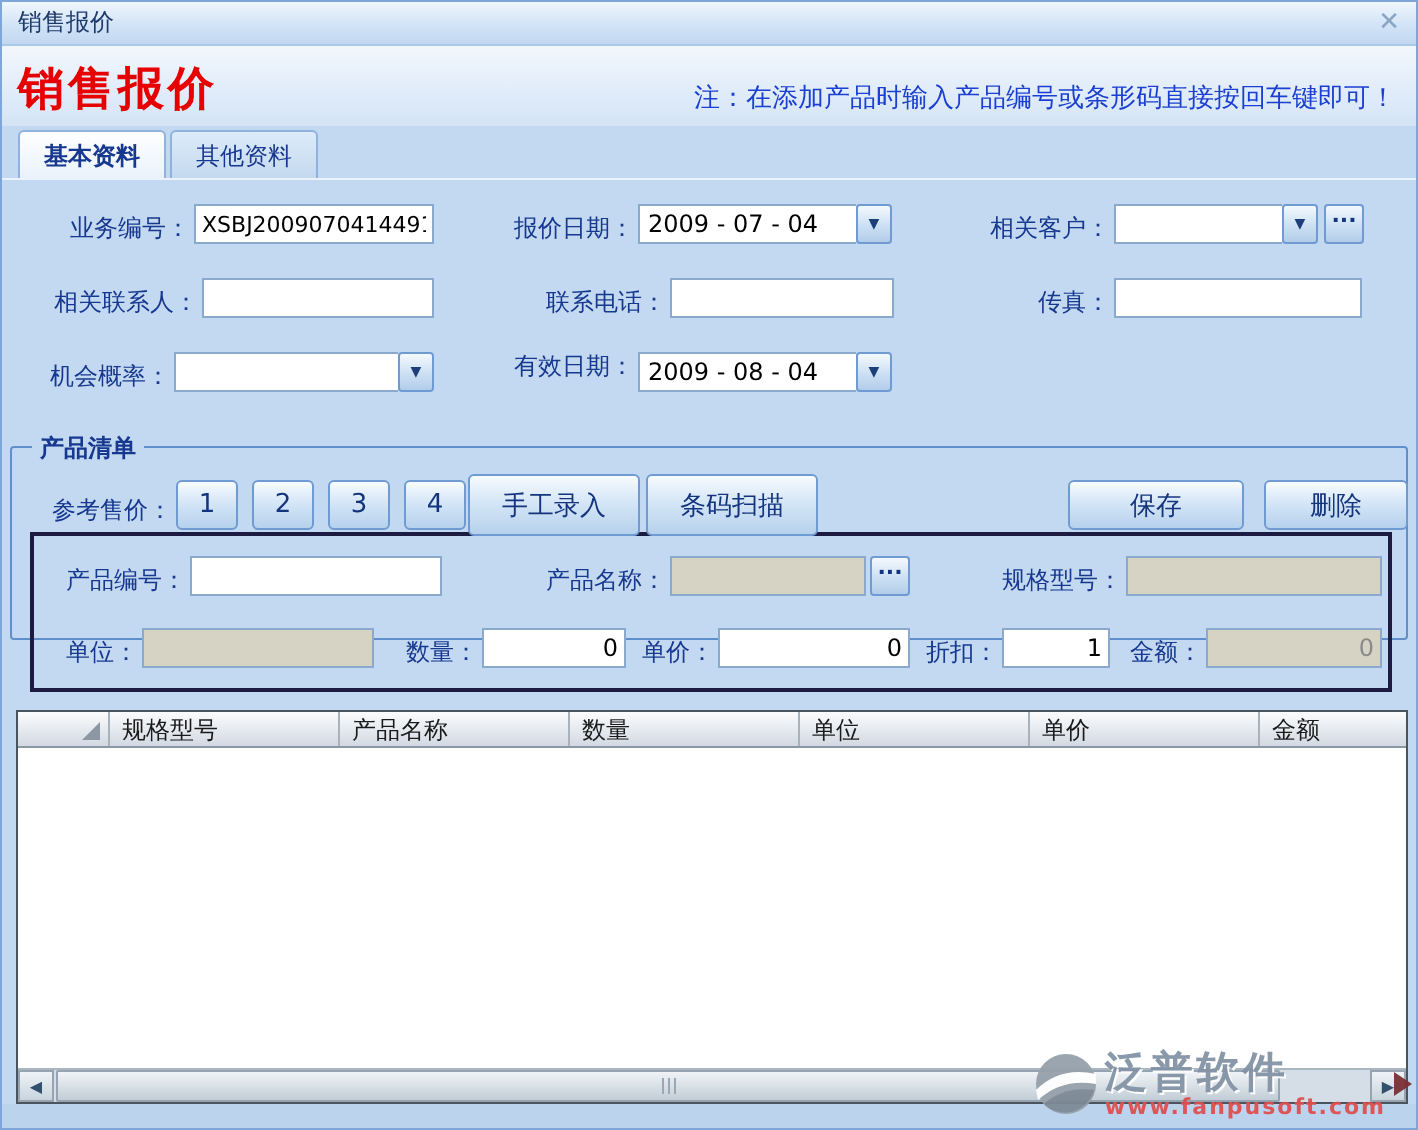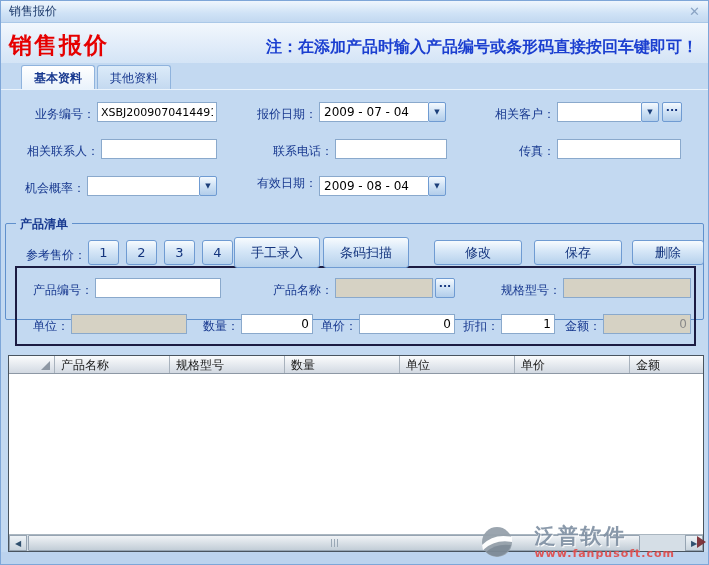--- a/index.html
+++ b/index.html
@@ -19,23 +19,23 @@
   }
   .titlebar .t { font-size:12px; }
   .close-x { margin-left:auto; color:#8aa4c4; font-weight:bold; font-size:13px; cursor:default; line-height:1; }
   
   .header {
     position:absolute; left:0; top:22px; width:100%; height:40px;
     background: linear-gradient(#f2f7fd, #d4e4f6);
     display:flex; align-items:flex-end; padding:0 10px 4px 8px;
   }
   .header .big-title { color:#e60000; font-size:23px; font-weight:bold; letter-spacing:2px; line-height:1; padding-bottom:2px;}
-  .header .note { margin-left:auto; color:#1b3fd0; font-size:16px; font-weight:bold; padding-bottom:1px; }
-  
-  .tabs { position:absolute; left:20px; top:64px; display:flex; gap:2px; height:24px; }
+  .header .note { margin-left:auto; color:#1b3fd0; font-size:13px; font-weight:normal; padding-bottom:1px; }
+  
+  .tabs { position:absolute; left:8px; top:64px; display:flex; gap:2px; height:24px; }
   .tab {
     padding: 4px 12px 3px; border:1px solid #8fb3dd; border-bottom:none;
     border-radius:3px 3px 0 0; color:#17388f; background: linear-gradient(#dcebf9, #c4d9f0);
     font-size:12px;
   }
   .tab.active { background: linear-gradient(#ffffff, #e9f2fb); font-weight:bold; }
   .content-split { position:absolute; left:0; top:88px; width:100%; height:1px; background:#eaf3fc; }
   
   .lbl { position:absolute; color:#17388f; font-size:12px; text-align:right; white-space:nowrap; }
   .txt {
@@ -105,21 +105,21 @@
   }
   .sthumb {
     width:612px; flex:none; margin-left:1px; background:linear-gradient(#f0f3f6,#c2cdd7);
     border:1px solid #96a4b2; border-radius:1px; display:flex; align-items:center; justify-content:center; gap:2px;
   }
   .sthumb i { width:1px; height:8px; background:#9aa8b6; }
   .strack { flex:1; }
   .bottom-strip { position:absolute; left:0; top:551px; width:100%; height:14px; background:#bcd3ee; }
   
   .watermark {
-    position:absolute; right:2px; bottom:4px; display:flex; align-items:center; gap:20px;
+    position:absolute; right:2px; bottom:4px; display:flex; align-items:center; gap:2px;
     z-index:5; opacity:0.95;
   }
   .wm-text { display:flex; flex-direction:column; align-items:flex-start; }
   .wm-name { font-size:21px; font-weight:bold; color:#8494a6; letter-spacing:2px; line-height:1.05; text-shadow:1px 1px 0 #ffffff; }
   .wm-url { font-size:11px; font-weight:bold; color:#de4f4f; letter-spacing:1px; }
   .wm-arrow { width:0; height:0; border-top:6px solid transparent; border-bottom:6px solid transparent; border-left:9px solid #7c2f35; margin-left:2px; }
 </style>
 </head>
 <body>
 
@@ -177,21 +177,20 @@
     <div class="legend">产品清单</div>
 
     <div class="lbl" style="left:10px; top:23px; width:70px;">参考售价：</div>
     <div class="btn" style="left:82px; top:16px; width:31px; height:25px;">1</div>
     <div class="btn" style="left:120px; top:16px; width:31px; height:25px;">2</div>
     <div class="btn" style="left:158px; top:16px; width:31px; height:25px;">3</div>
     <div class="btn" style="left:196px; top:16px; width:31px; height:25px;">4</div>
 
     <div class="btn" style="left:228px; top:13px; width:86px; height:31px; z-index:2;">手工录入</div>
     <div class="btn" style="left:317px; top:13px; width:86px; height:31px; z-index:2;">条码扫描</div>
-    <div class="btn" style="left:428px; top:16px; width:88px; height:25px;">修改</div>
     <div class="btn" style="left:528px; top:16px; width:88px; height:25px;text-align:right;">保存</div>
     <div class="btn" style="left:626px; top:16px; width:72px; height:25px;">删除</div>
 
     <div class="dark-panel">
 
       <div class="lbl" style="left:6px; top:14px; width:70px;">产品编号：</div>
       <input class="txt" style="left: 78px; top: 10px; width: 126px;" value="">
       <div class="lbl" style="left:246px; top:14px; width:70px;">产品名称：</div>
       <input class="txt dis" style="left: 318px; top: 10px; width: 98px;" disabled="" value="">
       <div class="mini-btn" style="left:418px; top:10px;">...</div>
@@ -209,22 +208,22 @@
       <div class="lbl" style="left:540px; top:50px; width:44px;">金额：</div>
       <input class="txt num dis" style="left: 586px; top: 46px; width: 88px;" disabled="" value="0">
     </div>
   </div>
 
   <div class="table-wrap">
     <div class="thead">
       <div class="th sel">
           <span class="sel-tri"></span>
         </div>
+      <div class="th c">规格型号</div>
       <div class="th c">产品名称</div>
-      <div class="th c">规格型号</div>
       <div class="th c">数量</div>
       <div class="th c">单位</div>
       <div class="th c">单价</div>
       <div class="th last">金额</div>
     </div>
     <div class="tbody"></div>
     <div class="hscroll">
       <div class="sbtn">◀</div>
       <div class="sthumb">
           <i></i>

